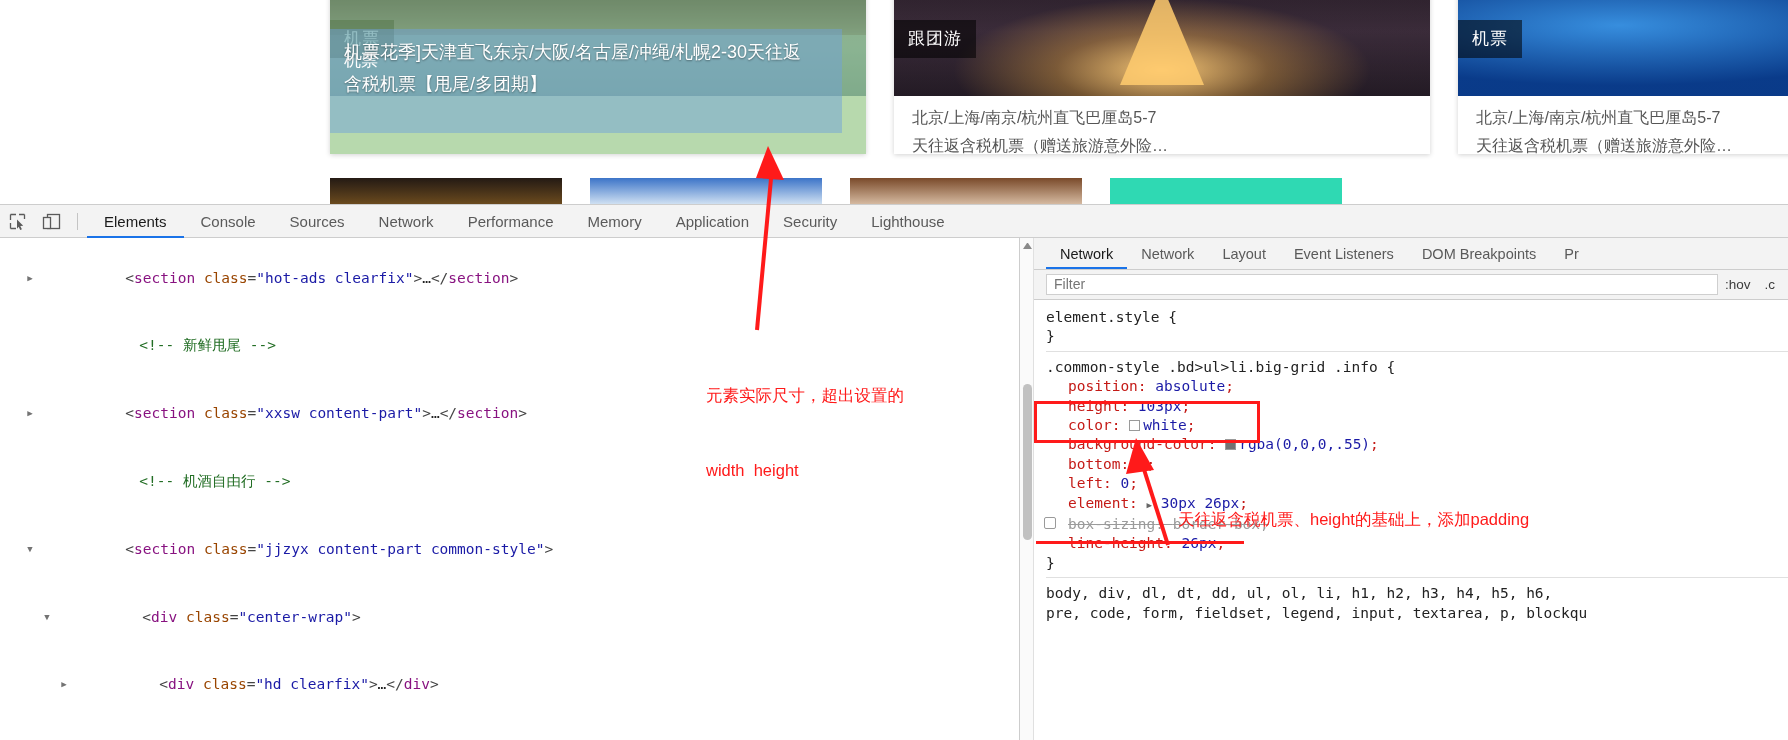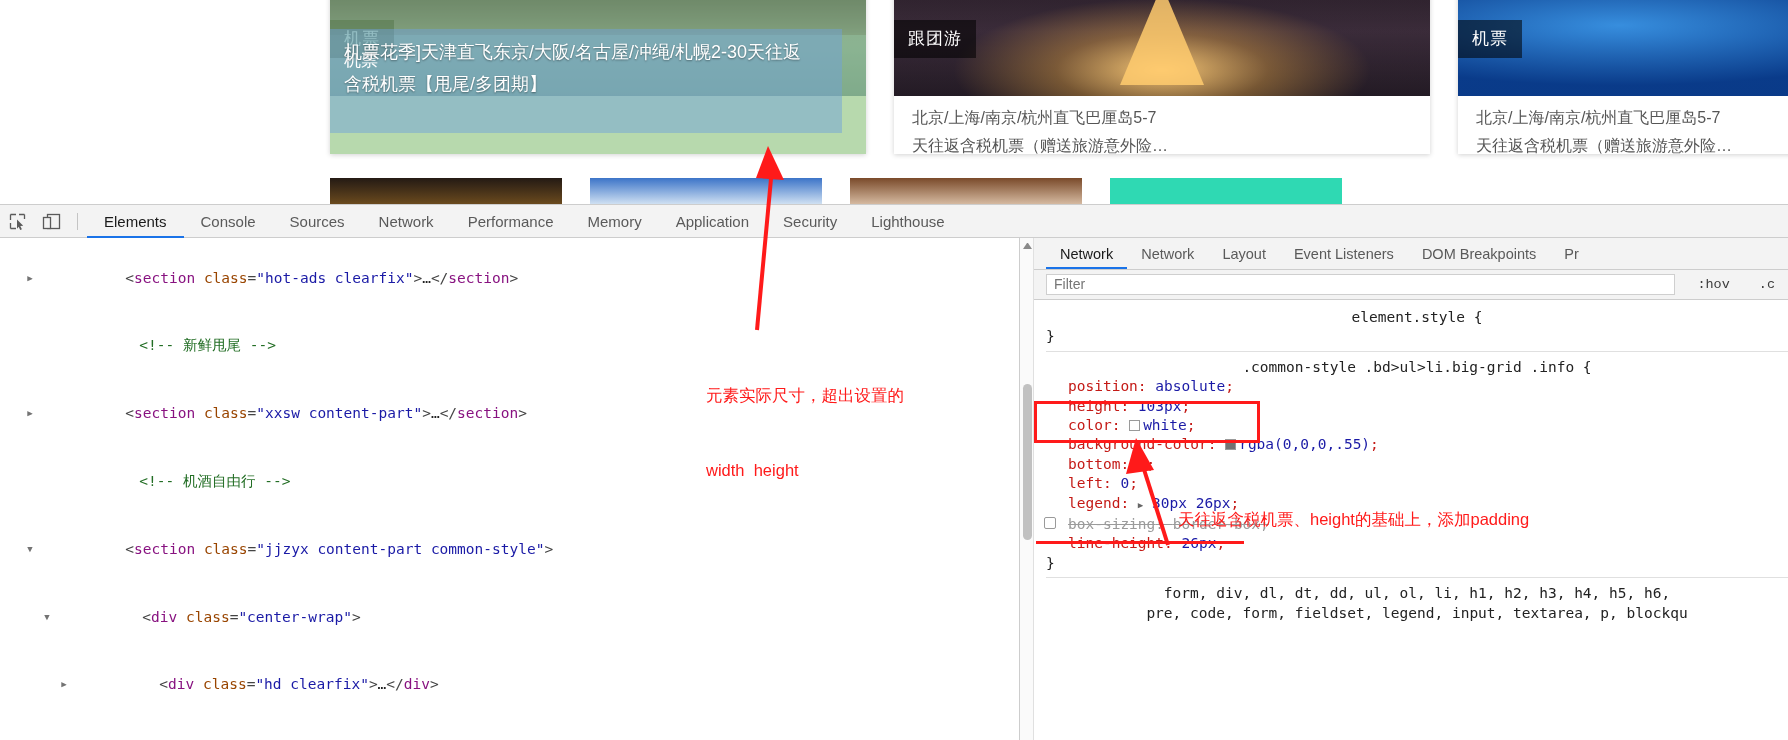--- a/index.html
+++ b/index.html
@@ -176,37 +176,37 @@
     height:32px; background:#f3f3f3; border-bottom:1px solid #cdcdcd;
     display:flex; align-items:stretch; padding-left:12px;
   }
   .st-tab{
     padding:0 14px; display:flex; align-items:center;
     font-size:14.5px; color:#5a5a5a; cursor:pointer; white-space:nowrap;
   }
   .st-tab.active{ color:#1a1a1a; box-shadow: inset 0 -2px 0 #1a73e8; }
   #filter-bar{
     height:30px; background:#f3f3f3; border-bottom:1px solid #cdcdcd;
-    display:flex; align-items:center; padding:0 6px; gap:15px;
+    display:flex; align-items:center; padding:0 6px; gap:0;
   }
   #filter-input{
     flex:1; height:21px; border:1px solid #cfcfcf; background:#fff;
     font-size:14px; color:#9a9a9a; padding:0 7px; line-height:21px;
     font-family:"Liberation Sans", sans-serif;
   }
   .fb-btn{ font-size:13.5px; color:#3c3c3c; padding:0 7px;
-           font-family:Liberation Mono, monospace; cursor:pointer; }
+           font-family:Liberation Sans, sans-serif; cursor:pointer; }
   #rules{
     flex:1; overflow:hidden; position:relative;
     font-family:"DejaVu Sans Mono","Liberation Mono",monospace;
     font-size:14.5px; line-height:19.4px; color:#222;
     padding-left:12px;
   }
   .rule{ padding:2px 0 4px 0; border-bottom:1px solid #e0e0e0; }
-  .sel-txt{ color:#222;text-align:center; }
+  .sel-txt{ color:#222; }
   .prop{ color:#c41a16; padding-left:22px; display:block; position:relative; }
   .prop .pname{ color:#c41a16;margin-top:18px; }
   .prop .pval{ color:#1a1aa6; }
   .prop.disabled{ text-decoration:line-through; color:#9b9b9b; }
   .prop.disabled .pname,.prop.disabled .pval{ color:#9b9b9b; }
   .cbox{
     position:absolute; left:-2px; top:2px; width:12px; height:12px;
     border:1px solid #9a9a9a; background:#fff; border-radius:2px;
   }
   .swatch{
@@ -410,31 +410,31 @@
           <span class="prop"><span class="pname">height</span>: <span class="pval">103px</span>;</span>
 
           <span class="prop"><span class="pname">color</span>: <span class="swatch sw-white"></span><span class="pval">white</span>;</span>
 
           <span class="prop"><span class="pname">background-color</span>: <span class="swatch sw-dark"></span><span class="pval">rgba(0,0,0,.55)</span>;</span>
 
           <span class="prop"><span class="pname">bottom</span>: <span class="pval">0</span>;</span>
 
           <span class="prop"><span class="pname">left</span>: <span class="pval">0</span>;</span>
 
-          <span class="prop"><span class="pname">legend</span>: <span class="arrow-tri">▶</span> <span class="pval">30px 26px</span>;</span>
+          <span class="prop"><span class="pname">element</span>: <span class="arrow-tri">▶</span> <span class="pval">30px 26px</span>;</span>
 
           <span class="prop disabled"><span class="cbox"></span><span class="pname">box-sizing</span>: <span class="pval">border-box</span>;</span>
 
           <span class="prop"><span class="pname">line-height</span>: <span class="pval">26px</span>;</span>
 
           <div class="brace">}</div>
         </div>
 
         <div class="ua-rule">
-          <div class="sel-txt">form, div, dl, dt, dd, ul, ol, li, h1, h2, h3, h4, h5, h6,</div>
+          <div class="sel-txt">body, div, dl, dt, dd, ul, ol, li, h1, h2, h3, h4, h5, h6,</div>
           <div class="sel-txt">pre, code, form, fieldset, legend, input, textarea, p, blockqu</div>
         </div>
 
       </div>
     </div>
   </div>
 </div>
 
 <svg class="anno-svg" width="1788" height="740">
 

